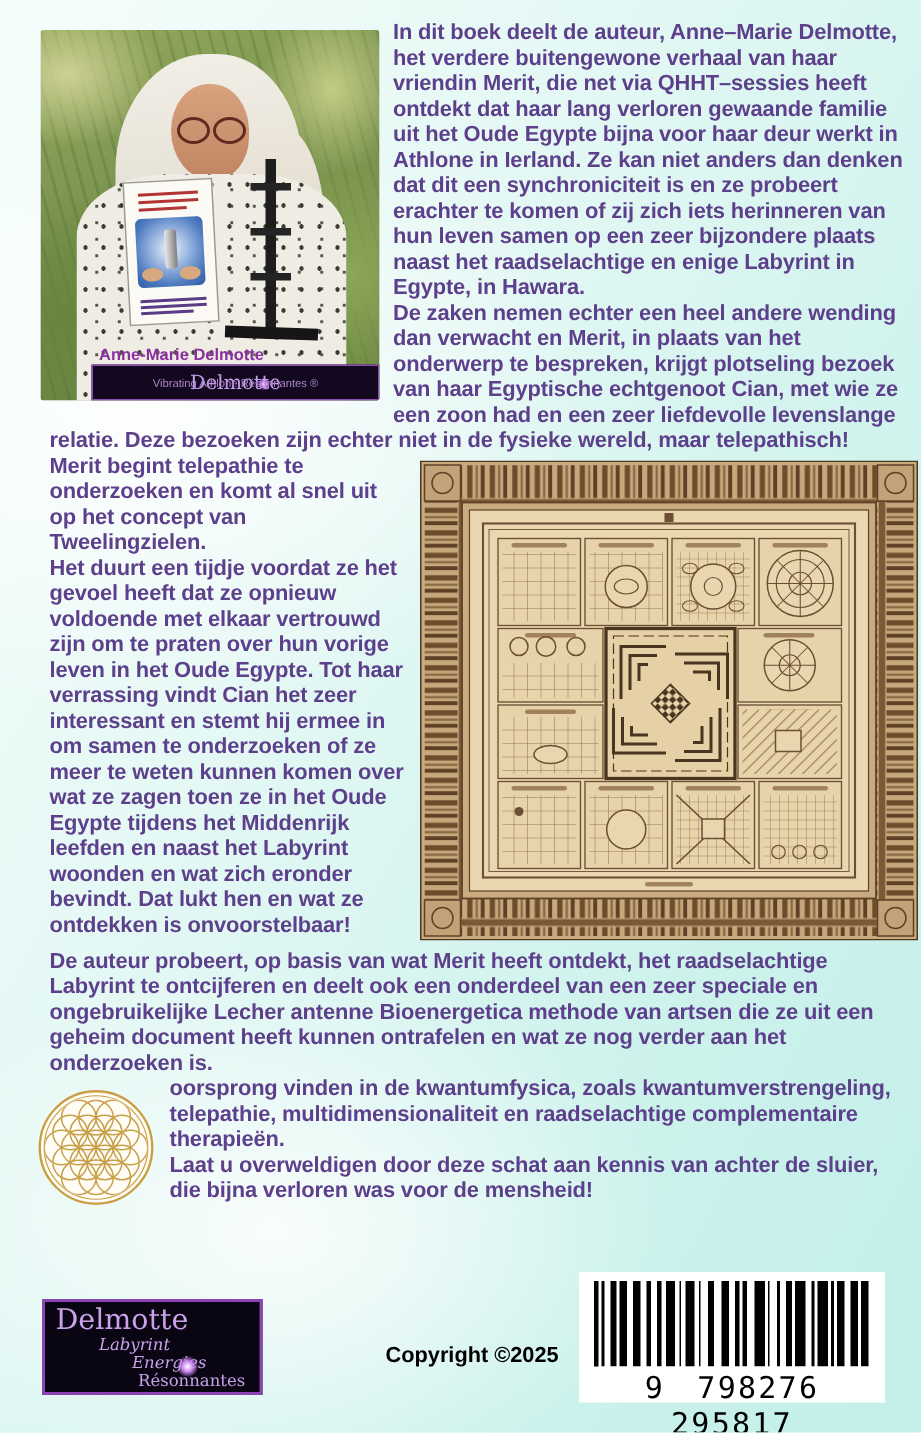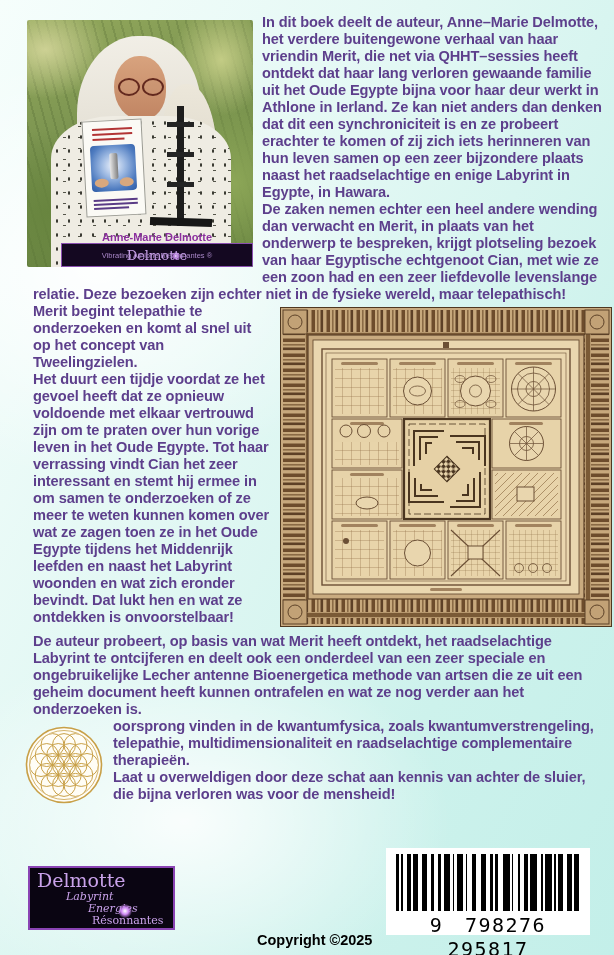--- a/index.html
+++ b/index.html
@@ -42,21 +42,21 @@
     background:radial-gradient(circle at 50% 45%, #eef3fc 0%, #9db9e2 35%, #4f7cc0 70%, #2d5ba5 100%);}
   .cyl{left:19px;top:8px;width:8px;height:26px;background:linear-gradient(90deg,#e8e8e8,#7e7e7e);border-radius:2px;}
   .handL,.handR{width:14px;height:9px;background:#d8a87e;border-radius:50%;bottom:4px;}
   .handL{left:3px;} .handR{right:3px;}
   .book u{position:absolute;left:12%;height:1.6px;background:#5a3b86;width:76%;text-decoration:none;}
   .book u:nth-of-type(1){bottom:14px;} .book u:nth-of-type(2){bottom:10px;} .book u:nth-of-type(3){bottom:6px;width:60%;}
   .antenna{left:150px;top:86px;width:7px;height:120px;background:#1d1d1d;}
   .antenna b{position:absolute;left:-10px;width:27px;height:5px;background:#242424;}
   .antenna b:nth-child(1){top:16px;} .antenna b:nth-child(2){top:46px;} .antenna b:nth-child(3){top:76px;}
   .antenna .base{left:-27px;top:112px;width:62px;height:8px;background:#161616;transform:rotate(2deg);}
-  .caption{left:17px;bottom:24px;width:100%;padding-left:58px;box-sizing:border-box;color:#8b2f9e;font-weight:bold;font-size:11px;text-shadow:0 0 2px rgba(255,255,255,.4);}
+  .caption{left:0;bottom:24px;width:100%;padding-left:39px;box-sizing:border-box;color:#8b2f9e;font-weight:bold;font-size:11px;text-shadow:0 0 2px rgba(255,255,255,.4);}
   .pbanner{left:34px;right:0;bottom:0;height:22px;background:#140821;border:1px solid #8a4fb0;display:flex;align-items:center;justify-content:center;gap:5px;position:absolute;}
   .pbanner .brand{font-family:"DejaVu Serif",serif;color:#c9a2ea;font-size:13px;}
   .pbanner .rest{color:#a987c8;font-size:7.5px;}
   .pbanner .glow{position:absolute;left:58%;top:8px;width:8px;height:8px;border-radius:50%;
     background:radial-gradient(circle,#fff 0%,#c77ef0 40%,rgba(120,40,160,0) 75%);}
 
   
   .laby{float:right;width:332px;height:320px;margin:4px -4px 6px 8px;}
 
   
@@ -72,21 +72,21 @@
   .logoGlow{position:absolute;left:88px;top:36px;width:14px;height:14px;border-radius:50%;
     background:radial-gradient(circle,#ffffff 0%,#cf8af5 35%,rgba(130,40,180,0) 75%);}
   .badge{position:absolute;left:183px;top:863px;width:70px;height:78px;border-radius:13px;border:1px solid #cfd8ee;box-sizing:border-box;
     background:linear-gradient(180deg,#8f6fd0 0%,#a391dd 35%,#bdd8f2 75%,#cdeaf8 100%);
     text-align:center;font-weight:bold;overflow:hidden;}
   .badge .dot{position:absolute;left:3px;top:3px;width:5px;height:5px;border-radius:50%;background:#fff;}
   .headWrap{display:inline-block;margin-top:3px;width:17px;height:18px;background:#fff;border-radius:4px;line-height:0;}
   .bline{color:#ffffff;font-size:9px;line-height:10.5px;}
   .bline4{color:#152a66;font-size:9.5px;line-height:12px;}
   .bfine{color:#26306e;font-size:4px;line-height:5px;font-weight:normal;transform:scale(.9);}
-  .copyright{position:absolute;left:257px;top:932px;color:#000;font-weight:bold;font-size:14.5px;}
+  .copyright{position:absolute;left:257px;top:896px;color:#000;font-weight:bold;font-size:14.5px;}
   .barcodeBox{position:absolute;left:386px;top:848px;width:204px;height:87px;background:#fff;box-sizing:border-box;padding:6px 8px 3px;text-align:center;}
   .bars{height:57px;white-space:nowrap;overflow:hidden;text-align:left;padding-left:2px;}
   .bars i,.bars em{display:inline-block;height:100%;vertical-align:top;}
   .bars i{background:#000;}
   .isbnRow{margin-top:2px;color:#000;font-family:"DejaVu Sans Mono",monospace;font-size:20px;letter-spacing:1.5px;word-spacing:8px;}
 </style>
 </head>
 <body>
 
 <div class="page">

